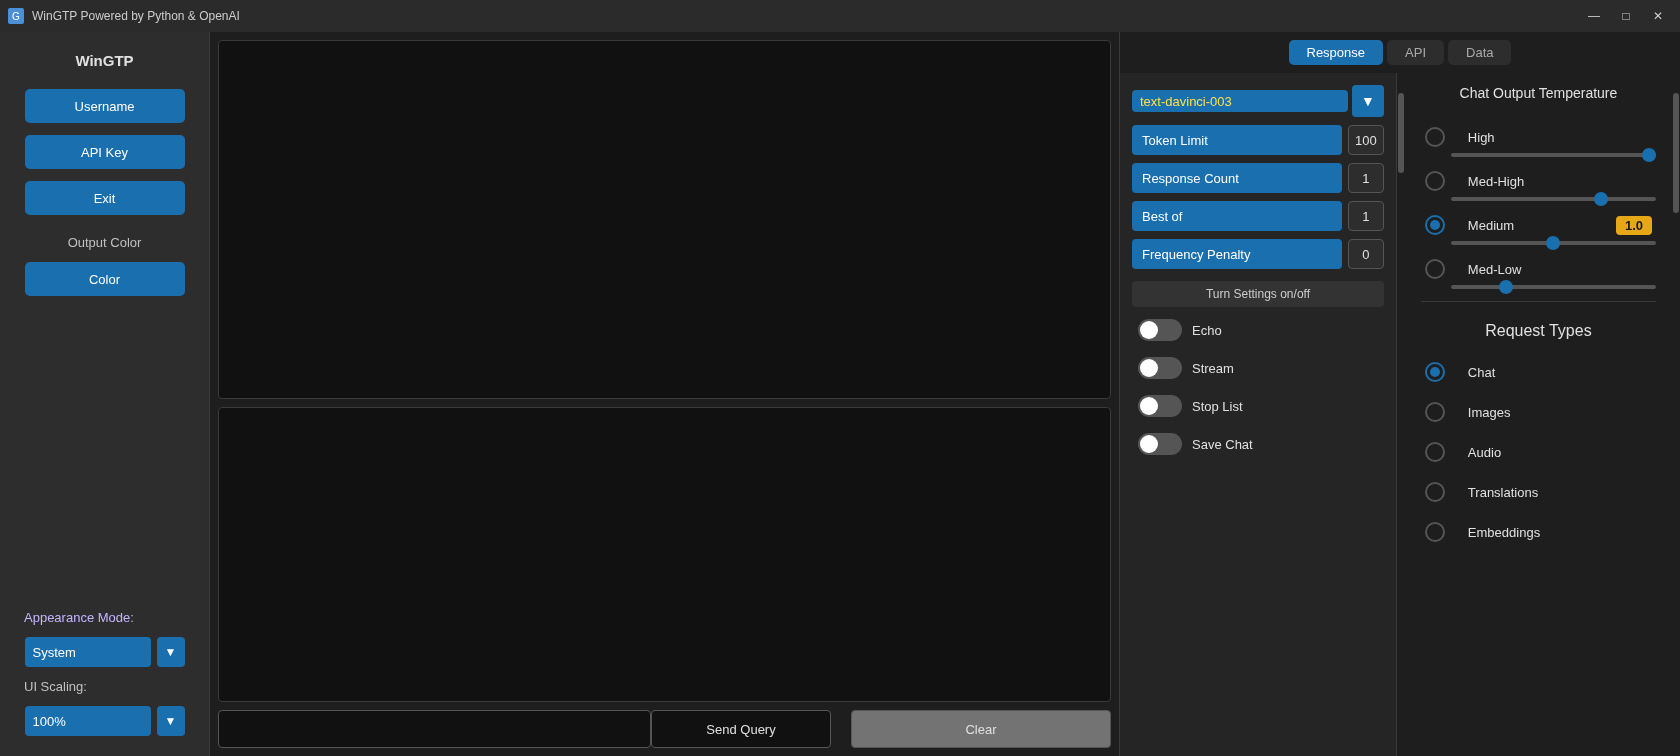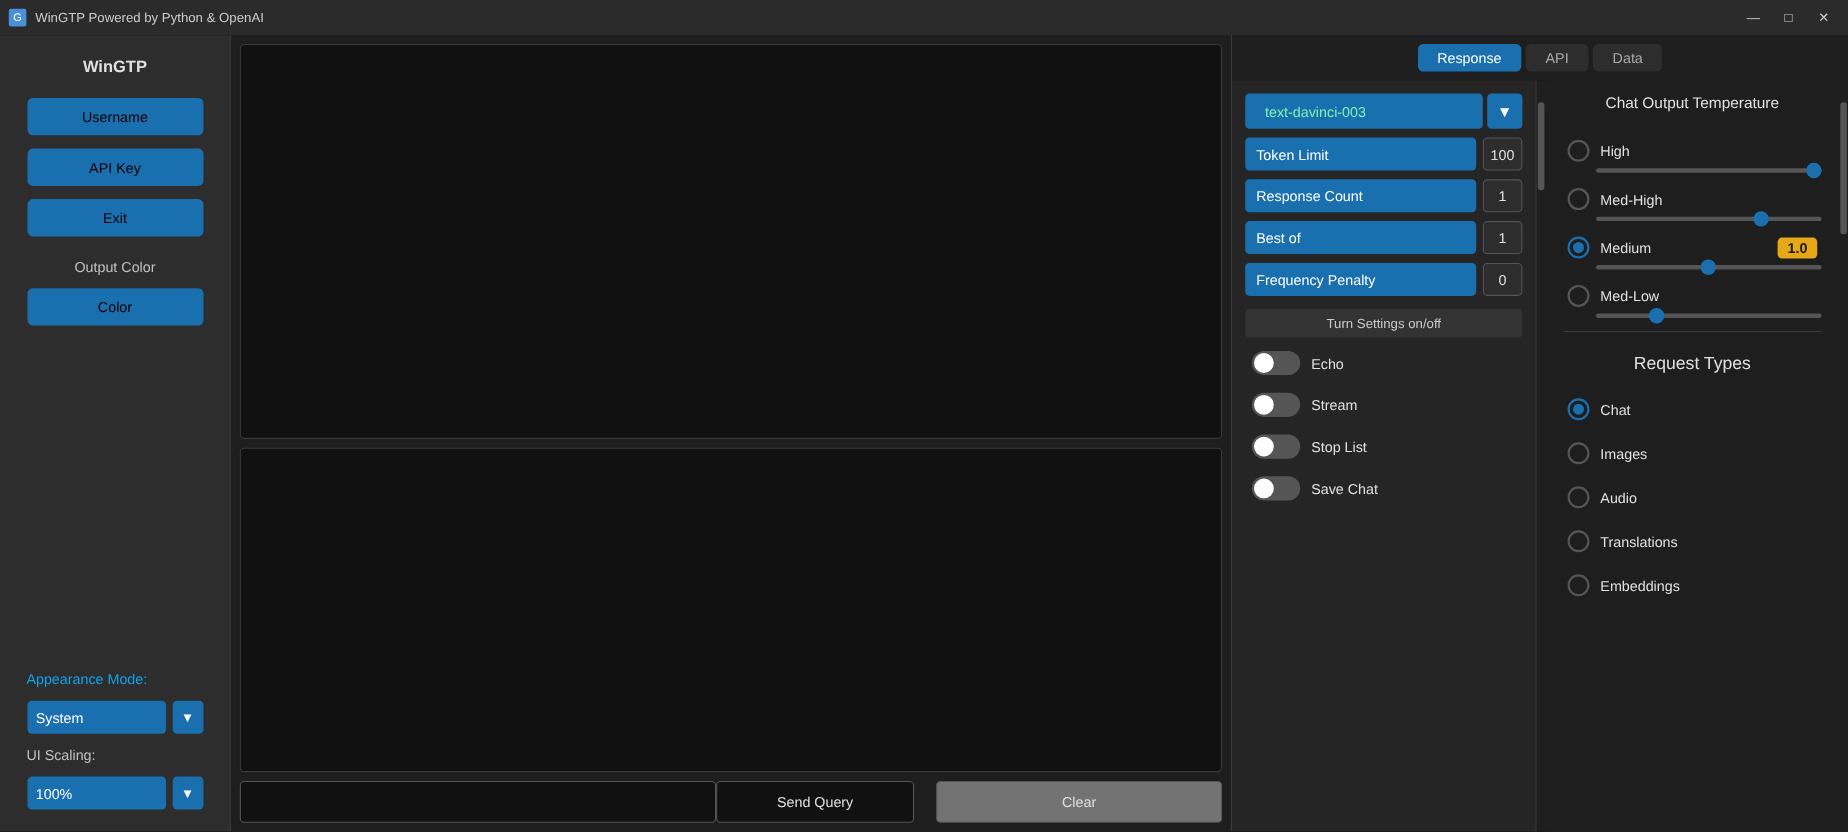--- a/index.html
+++ b/index.html
@@ -85,36 +85,36 @@
       font-weight: bold;
       color: #e0e0e0;
       margin-bottom: 8px;
     }
     .sidebar-btn {
       width: 160px;
       height: 34px;
       background: #1a6faf;
       border: none;
       border-radius: 5px;
-      color: #000000;
+      color: #ffffff;
       font-size: 13px;
       cursor: pointer;
       display: flex;
       align-items: center;
       justify-content: center;
     }
     .sidebar-section-label {
       font-size: 13px;
       color: #c0c0c0;
       margin-top: 8px;
     }
     .sidebar-spacer { flex: 1; }
     .appearance-label {
       font-size: 13px;
-      color: #0ea5e9;
+      color: #c4b5fd;
       align-self: flex-start;
       padding-left: 8px;
     }
     .dropdown-row {
       display: flex;
       align-items: center;
       gap: 6px;
       width: 160px;
     }
     .dropdown-select {
@@ -262,27 +262,27 @@
     .settings-panel::-webkit-scrollbar-track { background: #1e1e1e; }
     .settings-panel::-webkit-scrollbar-thumb { background: #555; border-radius: 3px; }
 
     .model-row {
       display: flex;
       align-items: center;
       gap: 4px;
     }
     .model-select-btn {
       flex: 1;
-      height: 32px;
-      background: #1a6faf;
-      border: none;
-      border-radius: 4px;
-      color: #86efac;
-      font-size: 13px;
-      padding: 0 18px;
+      height: 22px;
+      background: #1a6faf;
+      border: none;
+      border-radius: 4px;
+      color: #fde047;
+      font-size: 13px;
+      padding: 0 8px;
       cursor: pointer;
       text-align: left;
     }
     .model-dropdown-arrow {
       width: 32px;
       height: 32px;
       background: #1a6faf;
       border: none;
       border-radius: 4px;
       color: white;
@@ -397,21 +397,21 @@
     .temp-title {
       font-size: 14px;
       color: #e0e0e0;
       text-align: center;
       margin-bottom: 16px;
     }
 
     .temp-option {
       display: flex;
       align-items: center;
-      gap: 10px;
+      gap: 23px;
       padding: 10px 4px;
     }
     .radio-outer {
       width: 20px;
       height: 20px;
       border-radius: 50%;
       border: 2px solid #555;
       display: flex;
       align-items: center;
       justify-content: center;

